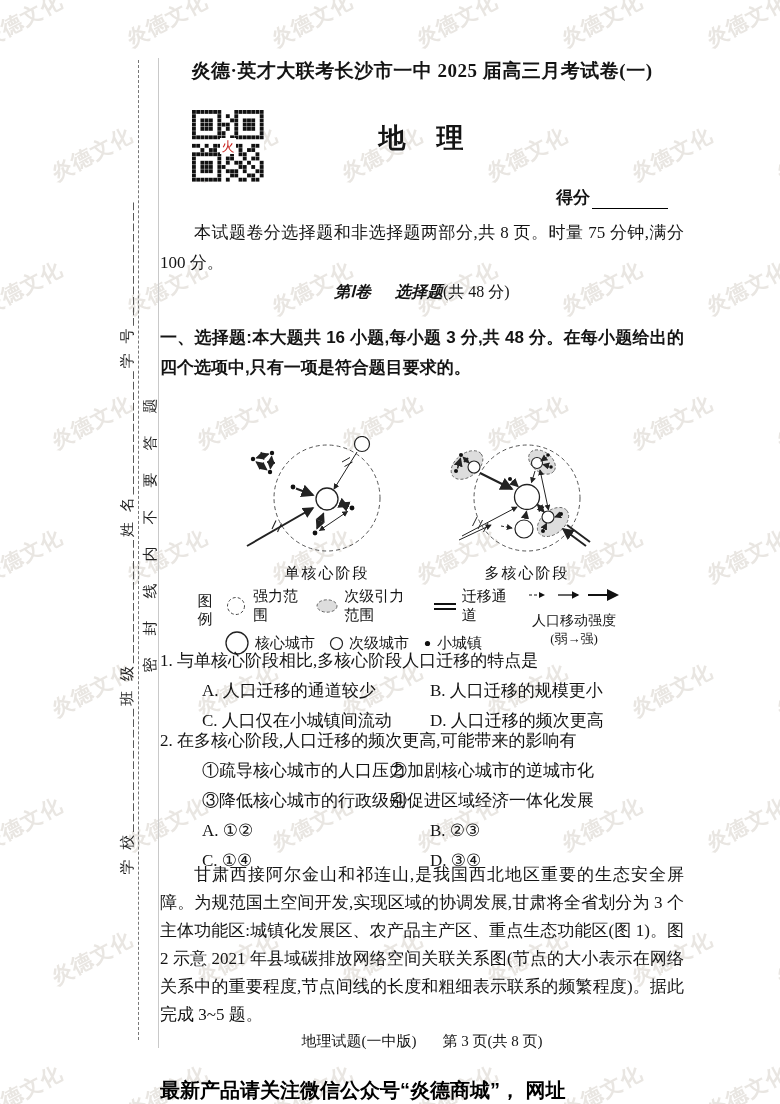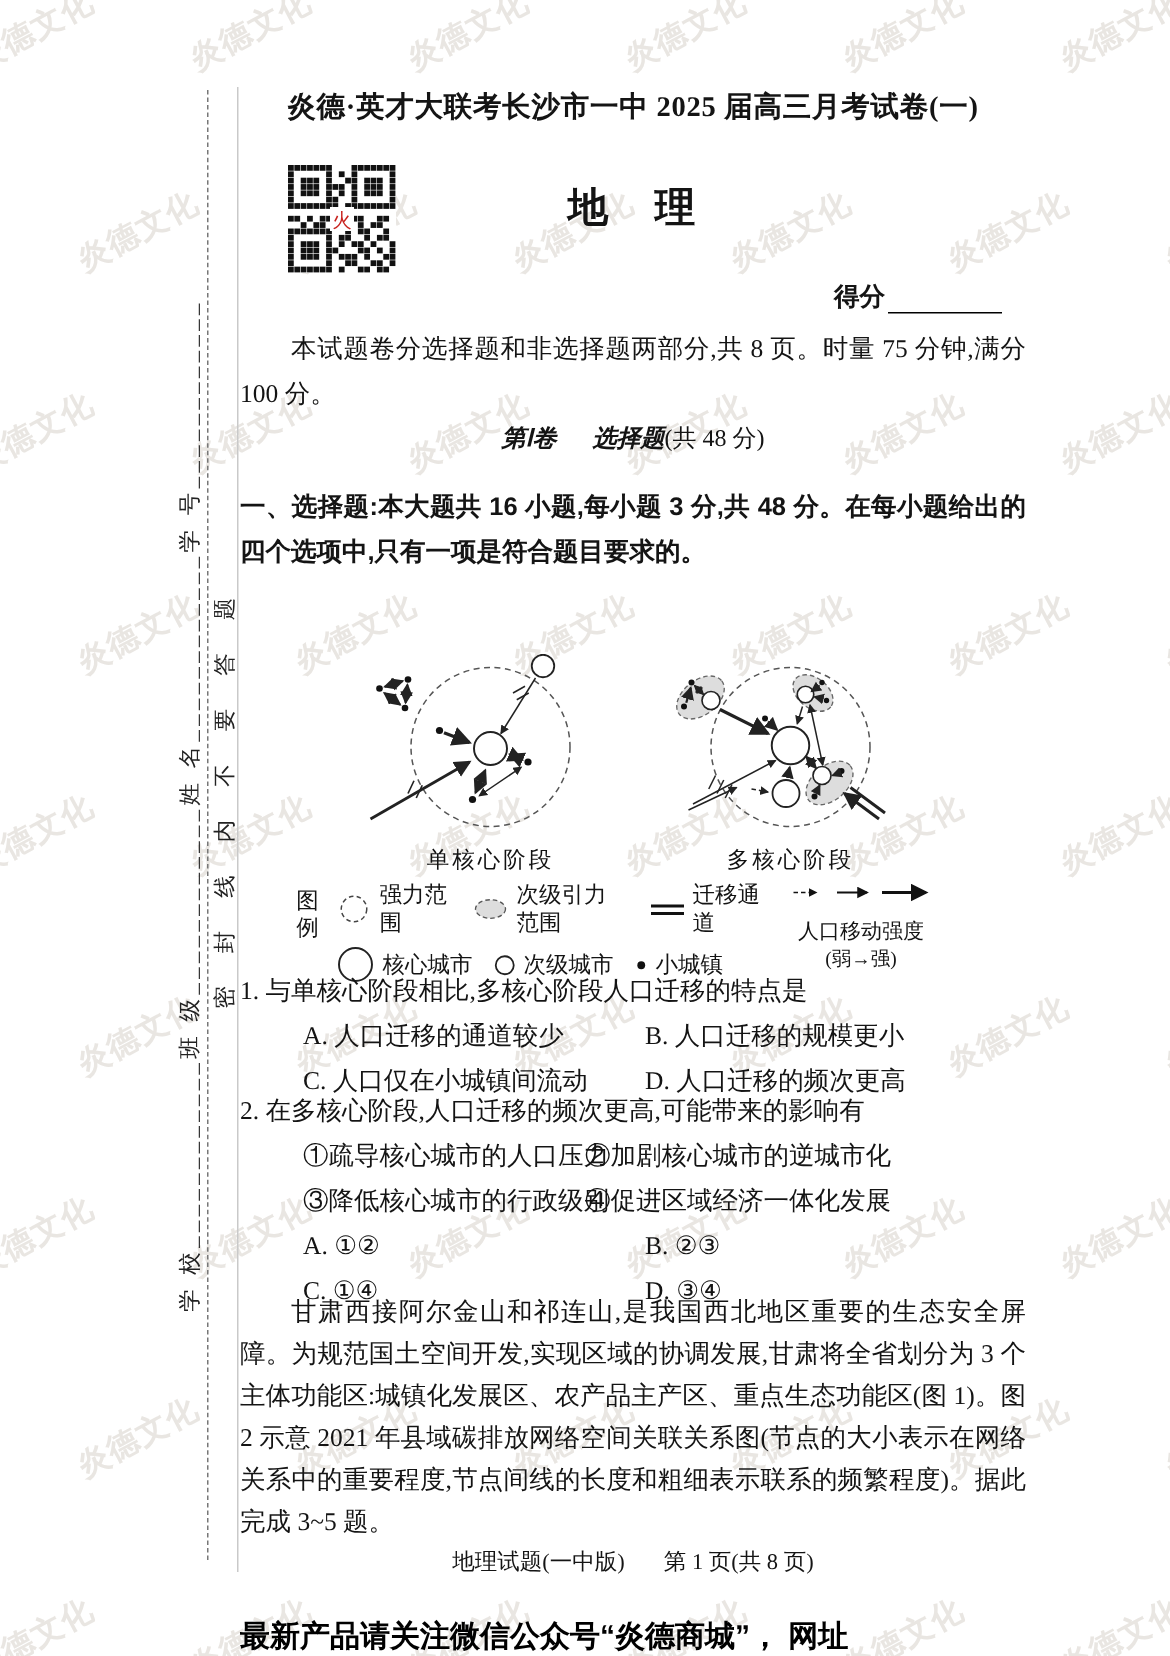--- a/index.html
+++ b/index.html
@@ -484,18 +484,18 @@
       </div>
       <div class="opt-row">
         <span>C. ①④</span>
         <span class="opt-b">D. ③④</span>
       </div>
     </div>
 
     <div class="abs para indent p2" style="top:861px;">甘肃西接阿尔金山和祁连山,是我国西北地区重要的生态安全屏障。为规范国土空间开发,实现区域的协调发展,甘肃将全省划分为 3 个主体功能区:城镇化发展区、农产品主产区、重点生态功能区(图 1)。图 2 示意 2021 年县域碳排放网络空间关联关系图(节点的大小表示在网络关系中的重要程度,节点间线的长度和粗细表示联系的频繁程度)。据此完成 3~5 题。</div>
 
     <div class="abs footer">
-      <span>地理试题(一中版)</span><span class="gap"></span><span>第 1 页(共 8 页)</span>
+      <span>地理试题(一中版)</span><span class="gap"></span><span>第 3 页(共 8 页)</span>
     </div>
 
     <div class="abs banner">最新产品请关注微信公众号“炎德商城”， 网址 https://shop.hnyande.com</div>
   </div>
 </div>
 
 </body></html>

